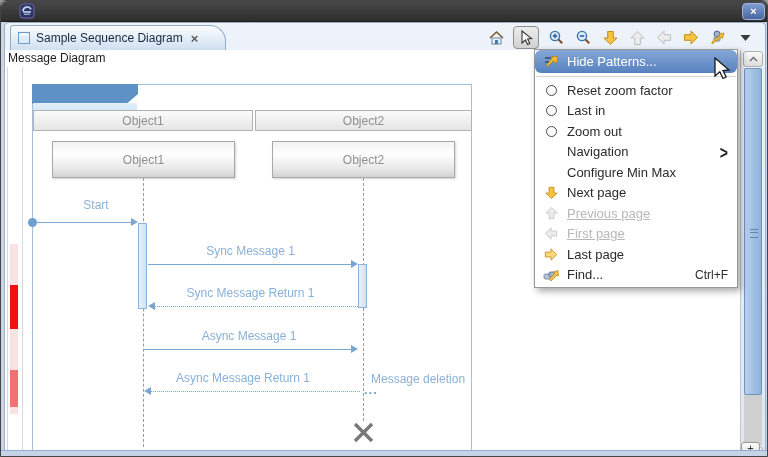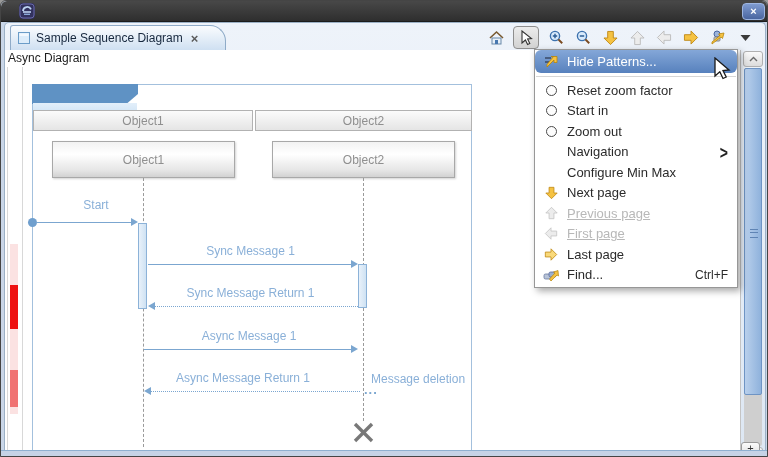--- a/index.html
+++ b/index.html
@@ -176,21 +176,21 @@
         </svg>
       </div>
       <div class="tool">
         <svg width="11" height="8" viewBox="0 0 11 8">
           <path d="M0.5 1 h10 L5.5 7 z" fill="#3a3a3a"></path>
         </svg>
       </div>
     </div>
 
     <div class="content">
-      <div class="subheader">Async Diagram</div>
+      <div class="subheader">Message Diagram</div>
 
       <div class="ruler">
         <div class="marker" style="top:177px;height:170px;background:#fbe2e2;"></div>
         <div class="marker" style="top:218px;height:44px;background:#ee1111;"></div>
         <div class="marker" style="top:303px;height:37px;background:#f07272;"></div>
       </div>
 
       <div class="canvas">
         <div class="frame"></div>
         <div class="frame-tag">
@@ -291,21 +291,21 @@
     <div class="menu-item">
       <span class="mi-icon">
           <span class="radio"></span>
         </span>
       <span class="mi-label">Reset zoom factor</span>
     </div>
     <div class="menu-item">
       <span class="mi-icon">
           <span class="radio"></span>
         </span>
-      <span class="mi-label">Start in</span>
+      <span class="mi-label">Last in</span>
     </div>
     <div class="menu-item">
       <span class="mi-icon">
           <span class="radio"></span>
         </span>
       <span class="mi-label">Zoom out</span>
     </div>
     <div class="menu-item">
       <span class="mi-icon"></span>
       <span class="mi-label">Navigation</span>

